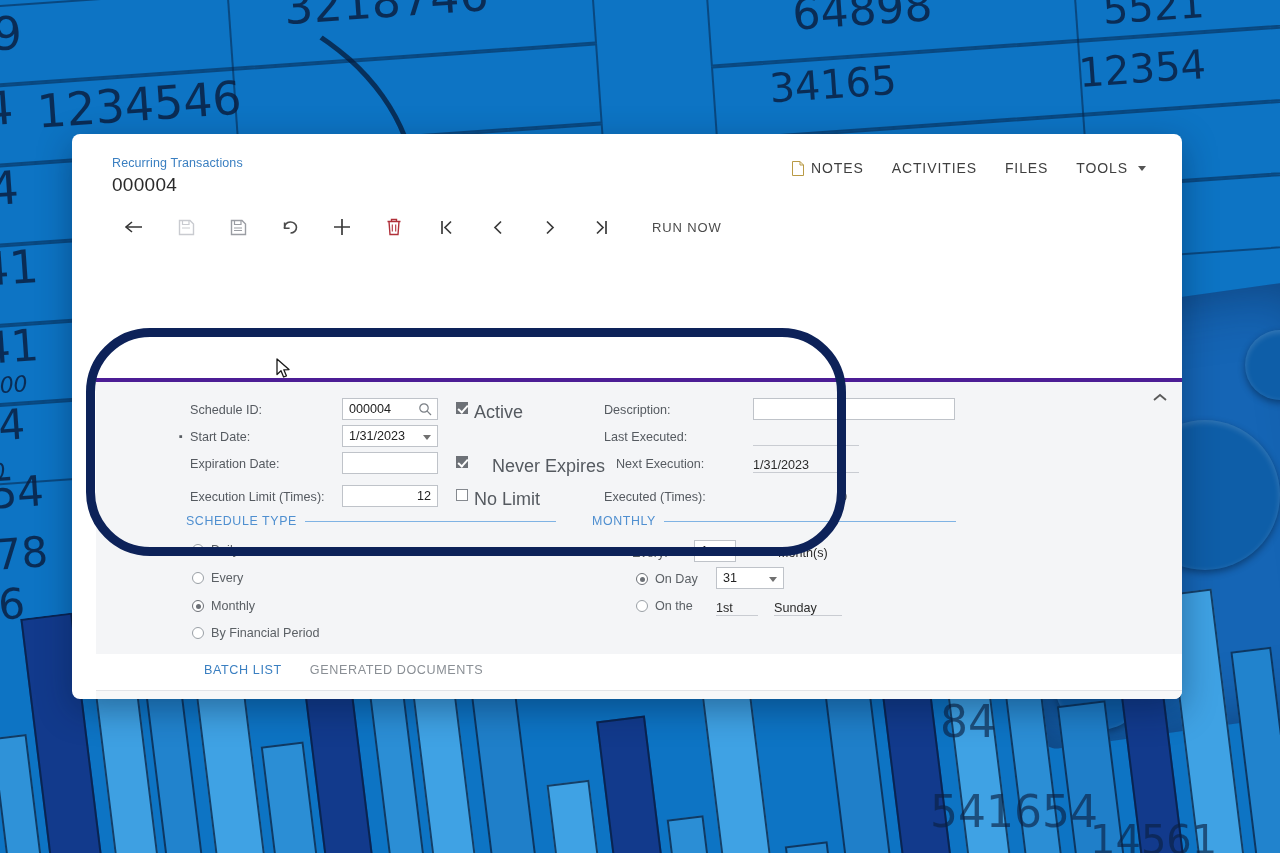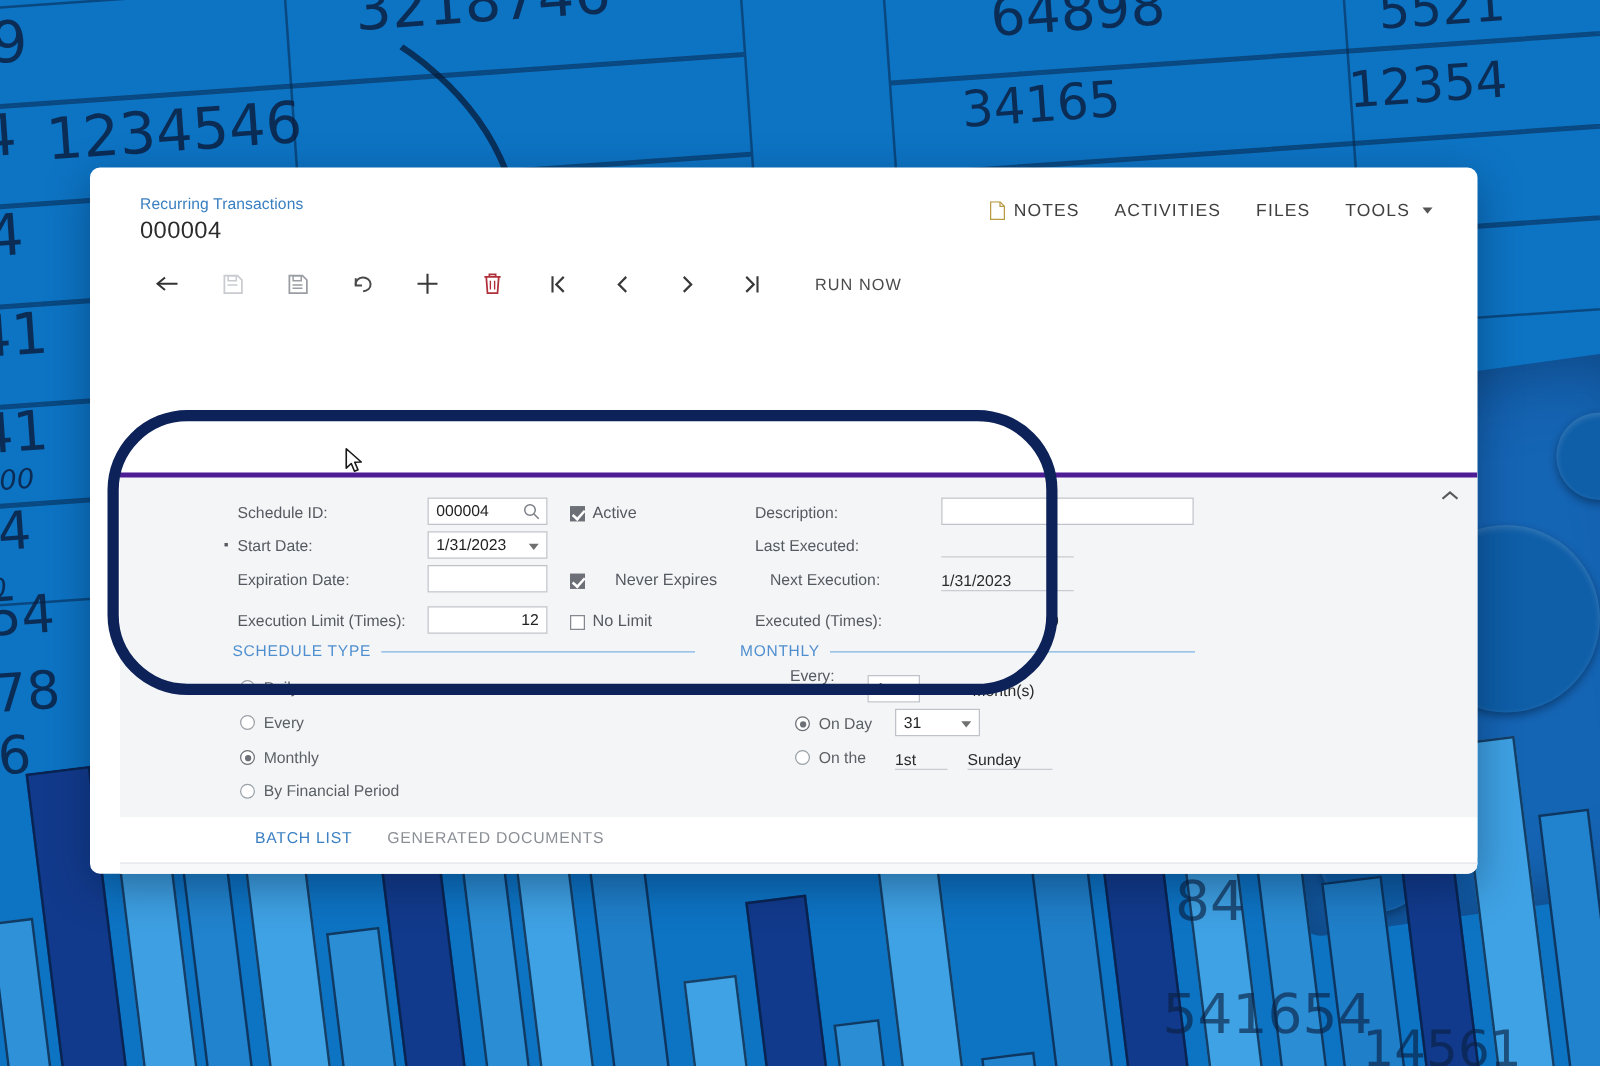--- a/index.html
+++ b/index.html
@@ -97,21 +97,21 @@
   .tbox .mag { position:absolute; right:5px; top:3px; }
   .tbox .dd { position:absolute; right:6px; top:9px; width:0;height:0;
       border-left:4px solid transparent;border-right:4px solid transparent;border-top:5px solid #707070;}
   .tbox.empty { background:#fff; }
 
   .underline-field {
     position:absolute; border-bottom:1px solid #c9ccd2; height:20px;
     font-size:12.6px; color:#2b2b2b; display:flex; align-items:flex-end;
   }
 
-  .chk { position:absolute; display:flex; align-items:flex-end; gap:6px; font-size:13px; color:#555a60; cursor:pointer;}
+  .chk { position:absolute; display:flex; align-items:flex-start; gap:6px; font-size:18px; color:#555a60; cursor:pointer;}
   .chkbox { width:12px;height:12px;border:1px solid #85898f; background:#fff; display:inline-block; position:relative;}
   .chkbox.on { background:#6d7177; border-color:#6d7177;}
   .chkbox.on::after{ content:""; position:absolute; left:3px; top:0px; width:4px;height:8px;
       border:solid #fff; border-width:0 2px 2px 0; transform:rotate(42deg);}
 
   .radio { position:absolute; display:flex; align-items:center; gap:7px; font-size:12.6px; color:#5b6065; cursor:pointer;}
   .rdot { width:12px;height:12px;border:1px solid #9aa0a6; border-radius:50%; background:#fff; position:relative; flex:0 0 auto;}
   .rdot.on { border-color:#6d7177; }
   .rdot.on::after{ content:""; position:absolute; left:2.5px; top:2.5px; width:5px;height:5px;border-radius:50%; background:#6d7177;}
 
@@ -385,21 +385,21 @@
     <div class="radio" style="left:96px;top:244px;">
       <span class="rdot"></span>
       <span>By Financial Period</span>
     </div>
 
     <div class="grp" style="left:496px;top:132px;width:364px;">
       <span class="grp-title">MONTHLY</span>
       <span class="grp-rule" style="flex:1;"></span>
     </div>
 
-    <div class="lbl" style="left:536px;top:152px;">Every:</div>
+    <div class="lbl" style="left:536px;top:164px;">Every:</div>
     <div class="tbox" style="left:598px;top:158px;width:42px;">
       <span>1</span>
       <span class="dd"></span>
     </div>
     <div class="val" style="left:682px;top:164px;">Month(s)</div>
 
     <div class="radio" style="left:540px;top:190px;">
       <span class="rdot on"></span>
       <span>On Day</span>
     </div>

